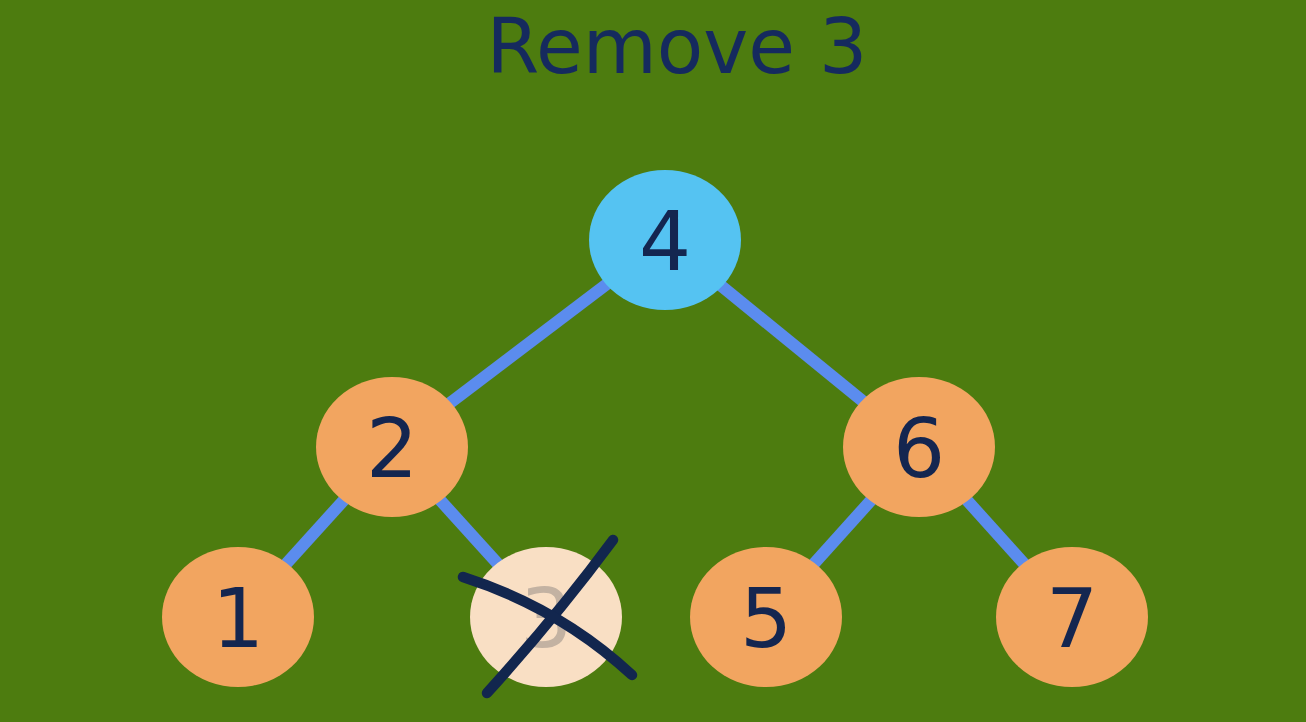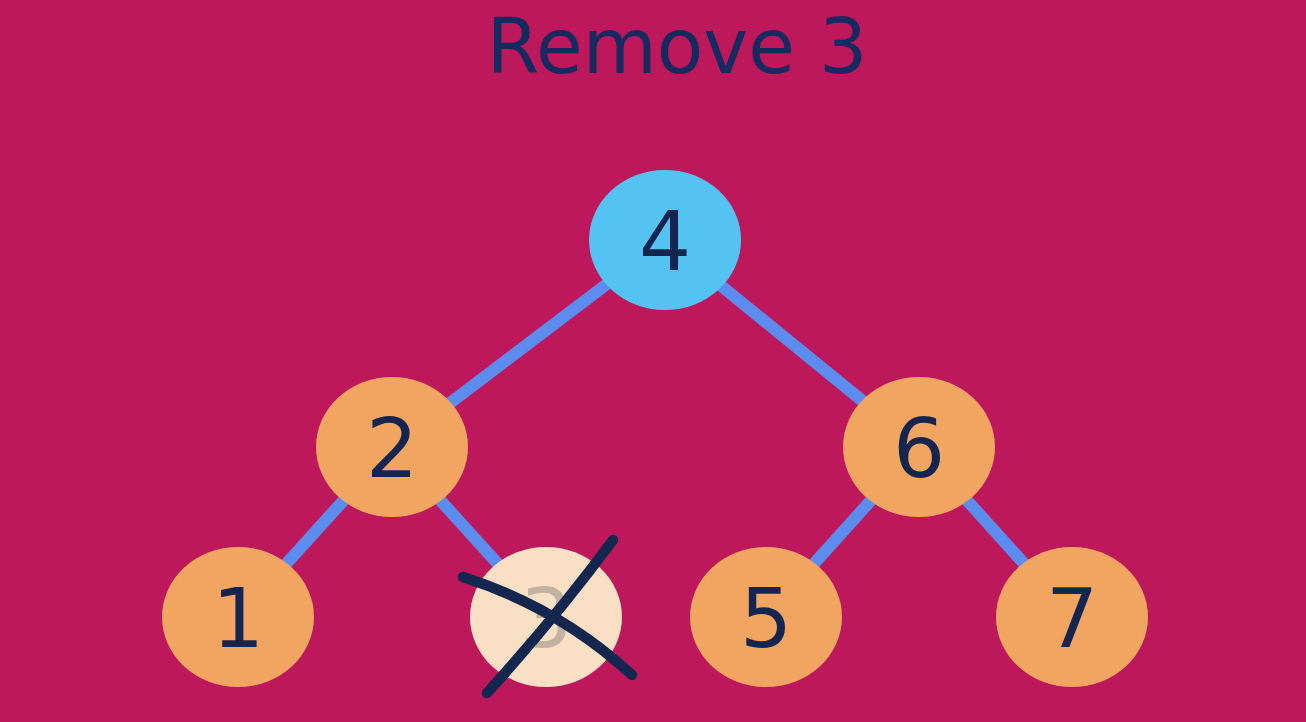--- a/index.html
+++ b/index.html
@@ -4,21 +4,21 @@
 <style>
   html, body {
     margin: 0;
     padding: 0;
     background: #ffffff;
   }
   .stage {
     position: relative;
     width: 1306px;
     height: 722px;
-    background: #be185d;
+    background: #4d7c0f;
     overflow: hidden;
     font-family: "DejaVu Sans", sans-serif;
   }
   .stage svg {
     display: block;
     width: 1306px;
     height: 722px;
   }
   .title-text {
     font-family: "DejaVu Sans", sans-serif;

